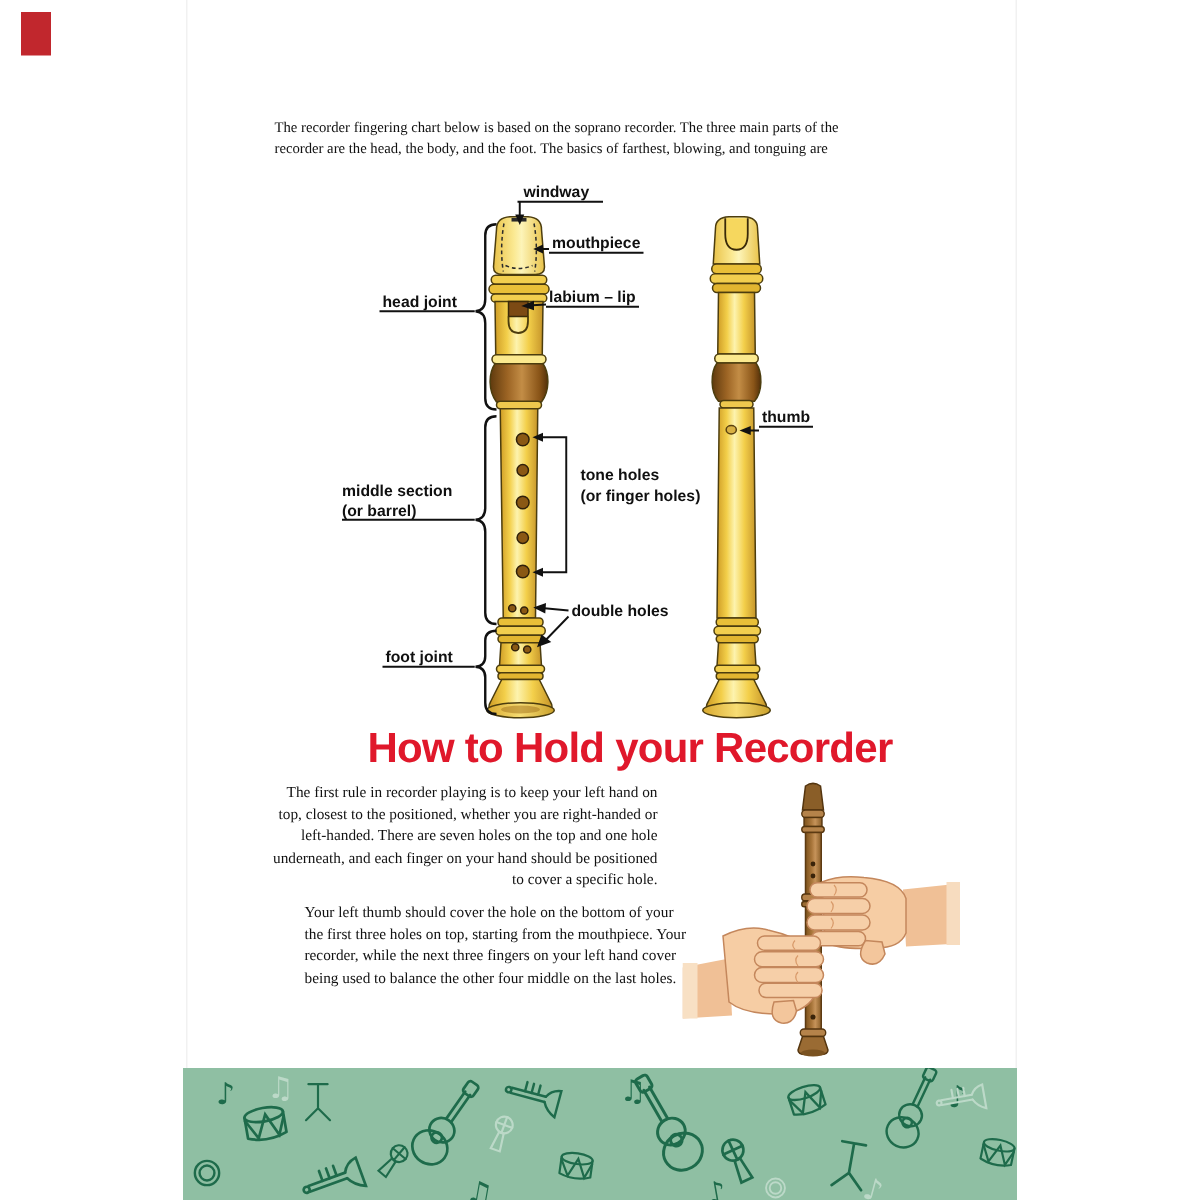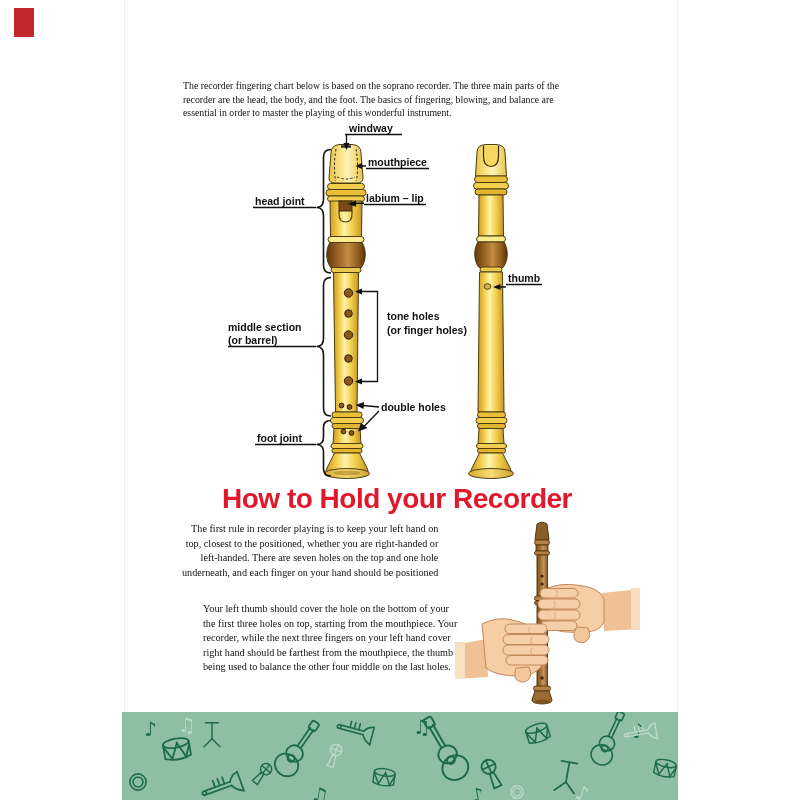--- a/index.html
+++ b/index.html
@@ -5,21 +5,21 @@
   html,body{margin:0;padding:0;background:#fff;}
   .canvas{position:relative;width:800px;height:800px;background:#fff;overflow:hidden;
           font-family:"Liberation Serif", serif;color:#1a1a1a;}
   .page-edge{position:absolute;top:0;bottom:0;width:1px;background:#f1f1f1;}
   .corner-marker{position:absolute;left:14px;top:8px;width:20px;height:29px;background:#c1272d;}
   .textline{white-space:nowrap;}
   .intro{position:absolute;left:183px;top:79px;font-size:9.8px;line-height:13.5px;color:#111;}
   .para{position:absolute;left:182px;font-size:10.2px;line-height:14.5px;color:#111;}
   .p1{top:522px;text-align:right;}
   .p2{top:602px;margin-left:21px;}
-  .heading{position:absolute;left:222px;top:483px;width:396px;text-align:left;
+  .heading{position:absolute;left:222px;top:483px;width:396px;text-align:center;
            font-family:"Liberation Sans", sans-serif;font-weight:700;font-size:28px;
            letter-spacing:-0.5px;color:#e0182b;}
   .diagram-svg{position:absolute;left:222px;top:118px;}
   .hands-svg{position:absolute;left:455px;top:518px;}
   .band{position:absolute;left:122px;top:712px;width:556px;height:88px;}
   .dlabel{font:700 10.5px "Liberation Sans", sans-serif;fill:#101010;}
   .conn{stroke:#111;stroke-width:1.3;fill:none;}
   .brace{stroke:#111;stroke-width:1.6;fill:none;}
   .ah{fill:#111;stroke:none;}
   .outl{stroke:#4c3d0e;stroke-width:1;}
@@ -30,22 +30,21 @@
 </head>
 <body>
 
 <div class="canvas">
   <div class="page-edge" style="left:124px"></div>
   <div class="page-edge" style="left:677px"></div>
   <div class="corner-marker"></div>
 
   <div class="intro">
     <div class="textline">The recorder fingering chart below is based on the soprano recorder. The three main parts of the</div>
-    <div class="textline">recorder are the head, the body, and the foot. The basics of fingering, blowing, and balance are</div>
-    <div class="textline">essential in order to master the playing of this wonderful instrument.</div>
+    <div class="textline">recorder are the head, the body, and the foot. The basics of farthest, blowing, and tonguing are</div>
   </div>
 
   <svg class="diagram-svg" width="348" height="364" viewBox="222 118 348 364">
     <defs>
       <linearGradient id="gBody" x1="0" y1="0" x2="1" y2="0">
         <stop offset="0" stop-color="#cf9d26"></stop>
           <stop offset="0.25" stop-color="#f3cf4a"></stop>
         <stop offset="0.45" stop-color="#fdf3ae"></stop>
           <stop offset="0.7" stop-color="#f3cf4a"></stop>
         <stop offset="1" stop-color="#c6952a"></stop>
@@ -171,26 +170,26 @@
     </g>
   </svg>
 
   <div class="heading">How to Hold your Recorder</div>
 
   <div class="para p1">
     <div class="textline">The first rule in recorder playing is to keep your left hand on</div>
     <div class="textline">top, closest to the positioned, whether you are right-handed or</div>
     <div class="textline">left-handed. There are seven holes on the top and one hole</div>
     <div class="textline">underneath, and each finger on your hand should be positioned</div>
+    <div class="textline">to cover a specific hole.</div>
   </div>
   <div class="para p2">
     <div class="textline">Your left thumb should cover the hole on the bottom of your</div>
     <div class="textline">the first three holes on top, starting from the mouthpiece. Your</div>
     <div class="textline">recorder, while the next three fingers on your left hand cover</div>
-    <div class="textline">right hand should be farthest from the mouthpiece, the thumb</div>
     <div class="textline">being used to balance the other four middle on the last holes.</div>
   </div>
 
   <svg class="hands-svg" width="185" height="190" viewBox="455 518 185 190">
     <defs>
       <linearGradient id="gWood" x1="0" y1="0" x2="1" y2="0">
         <stop offset="0" stop-color="#7c521c"></stop>
           <stop offset="0.4" stop-color="#a9763b"></stop>
         <stop offset="0.62" stop-color="#c6935a"></stop>
           <stop offset="1" stop-color="#8a5e28"></stop>

